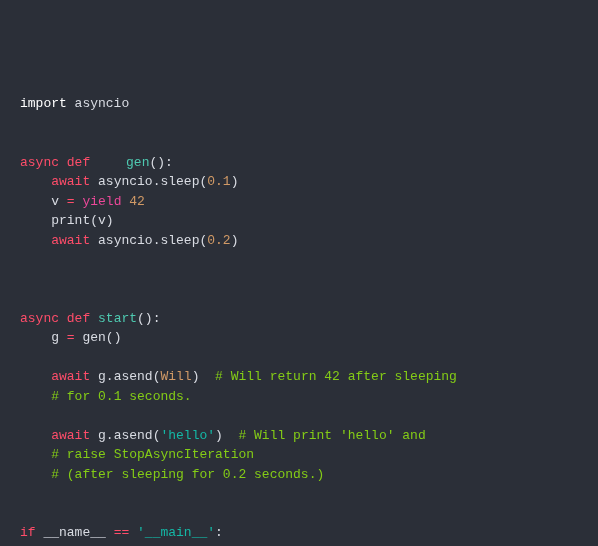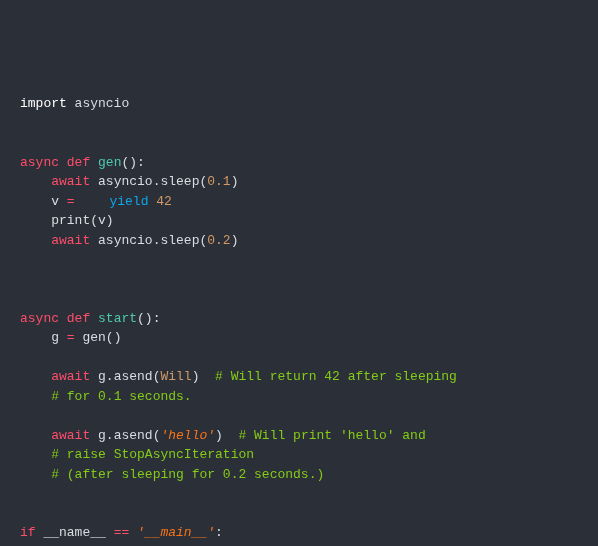--- a/index.html
+++ b/index.html
@@ -11,26 +11,26 @@
     color: #d4d4d4;
     padding: 16px 20px;
     width: 598px;
     height: 546px;
     white-space: pre;
   }
   .kw-import { color: #ffffff; }
   .kw-async  { color: #ff4d6a; margin-top: 8px; }
   .kw-def    { color: #ff4d6a; font-family: Liberation Mono, monospace; }
   .kw-await  { color: #ff4d6a; text-align: right; }
-  .kw-yield  { color: #0ea5e9; margin-left: 27px; }
+  .kw-yield  { color: #ec4899; }
   .kw-if     { color: #ff4d6a; }
-  .fn        { color: #4ec9b0; }
+  .fn        { color: #4ec9b0; margin-left: 28px; }
   .fn-start  { color: #4ec9b0; }
   .num       { color: #d19a66; }
-  .str       { color: #f97316; font-style: italic; }
+  .str       { color: #14b8a6; }
   .comment   { color: #84cc16; }
   .ident     { color: #d9dce3; }
   .op        { color: #ff4d6a; }
   .none      { color: #d19a66; }
   .paren     { color: #d9dce3; }
 </style>
 </head>
 <body>
 
 

